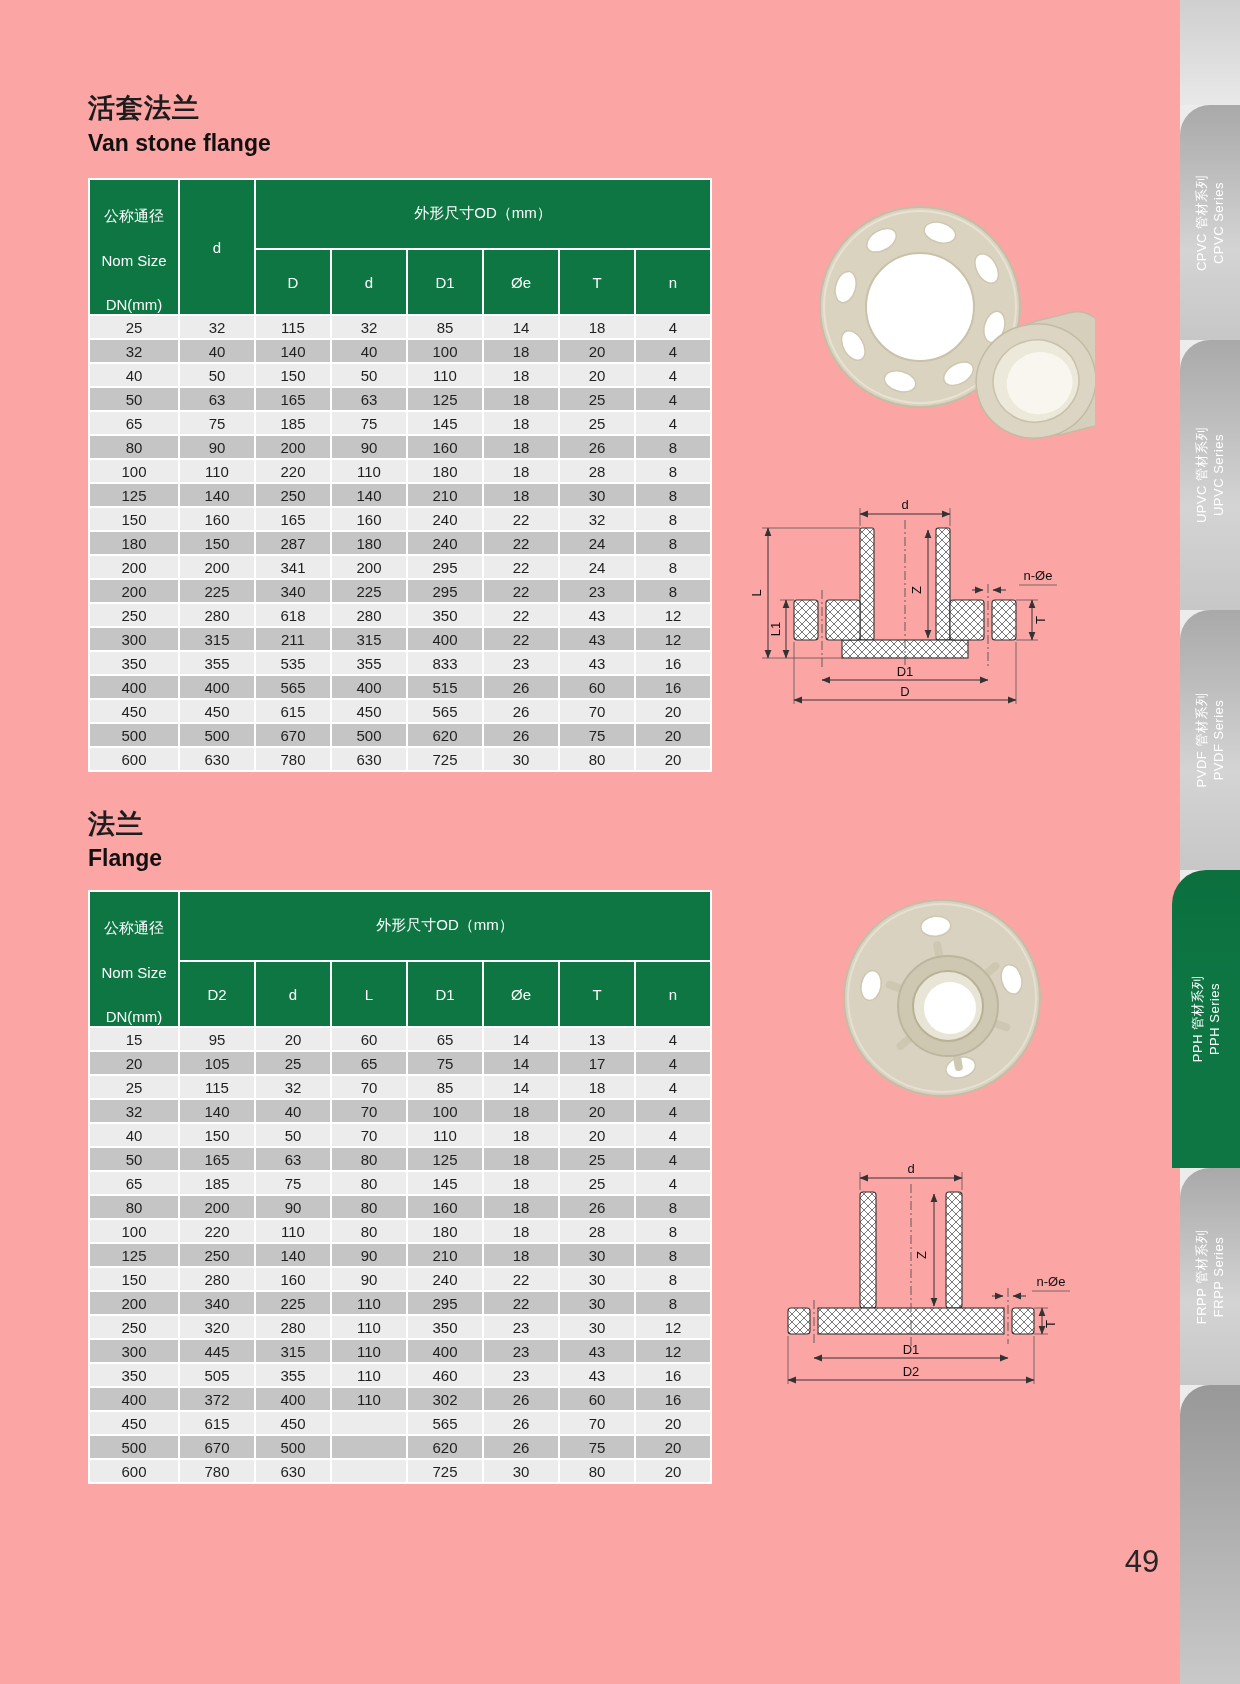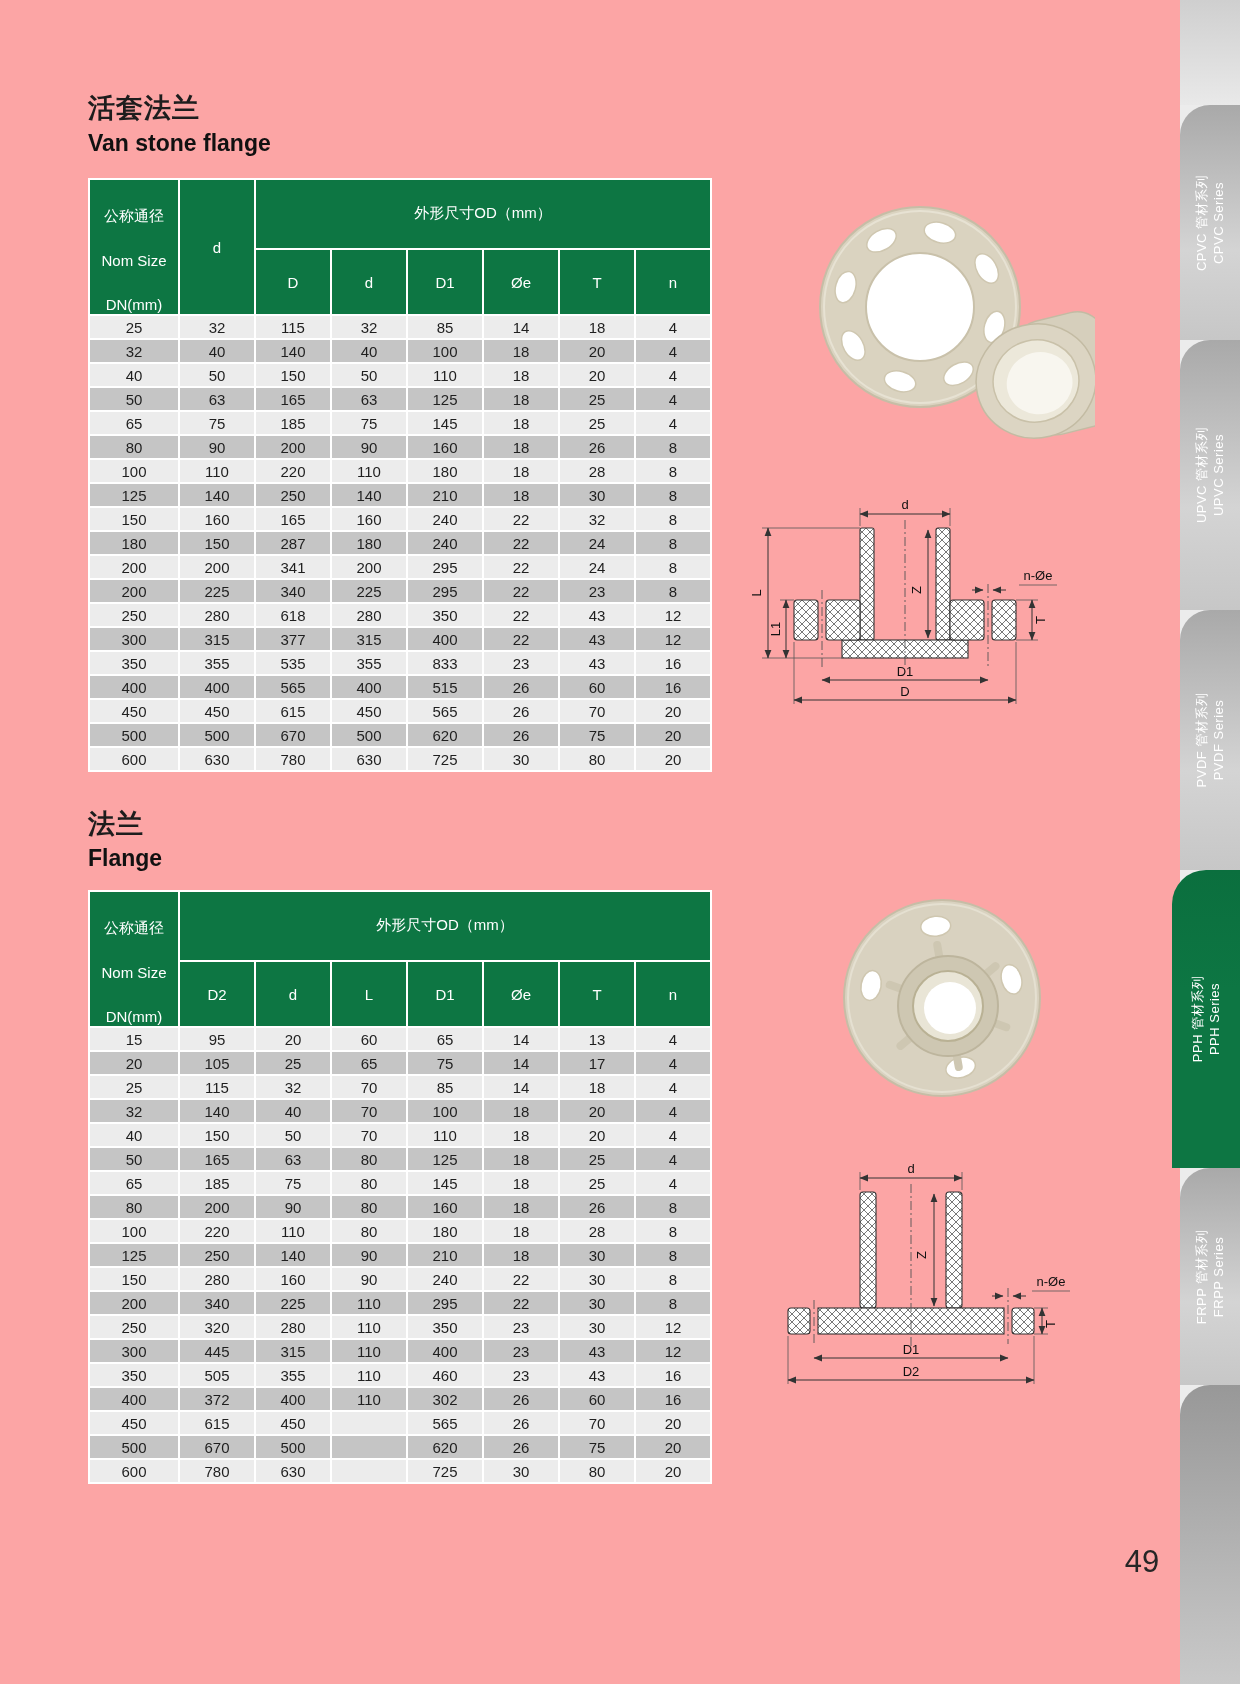--- a/index.html
+++ b/index.html
@@ -214,21 +214,21 @@
           <td>618</td>
           <td>280</td>
           <td>350</td>
           <td>22</td>
           <td>43</td>
           <td>12</td>
         </tr>
         <tr>
           <td>300</td>
           <td>315</td>
-          <td>377</td>
+          <td>211</td>
           <td>315</td>
           <td>400</td>
           <td>22</td>
           <td>43</td>
           <td>12</td>
         </tr>
         <tr>
           <td>350</td>
           <td>355</td>
           <td>535</td>

